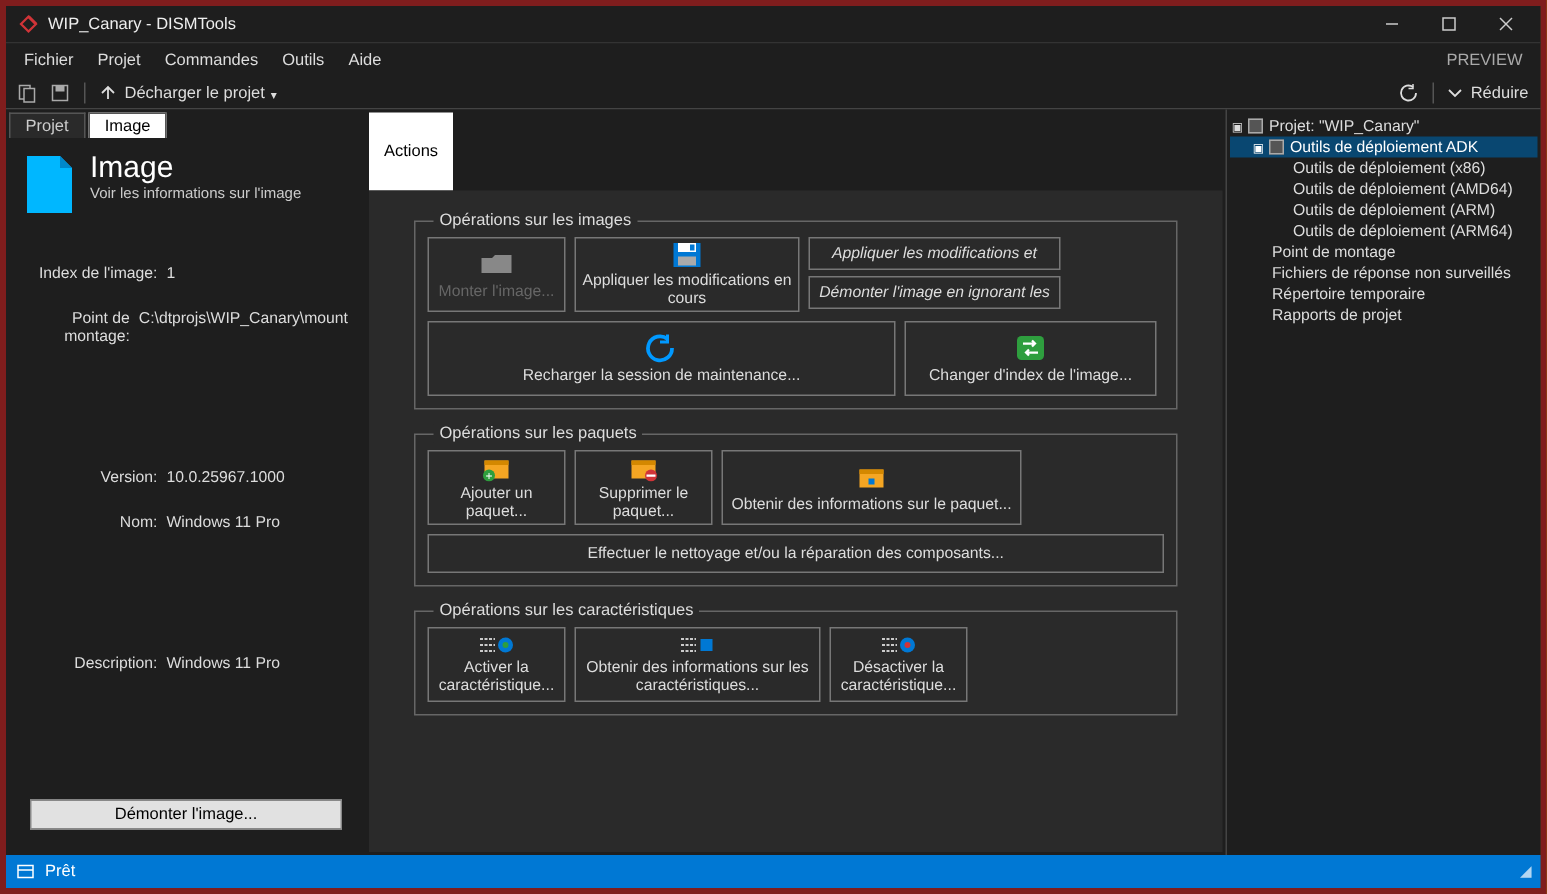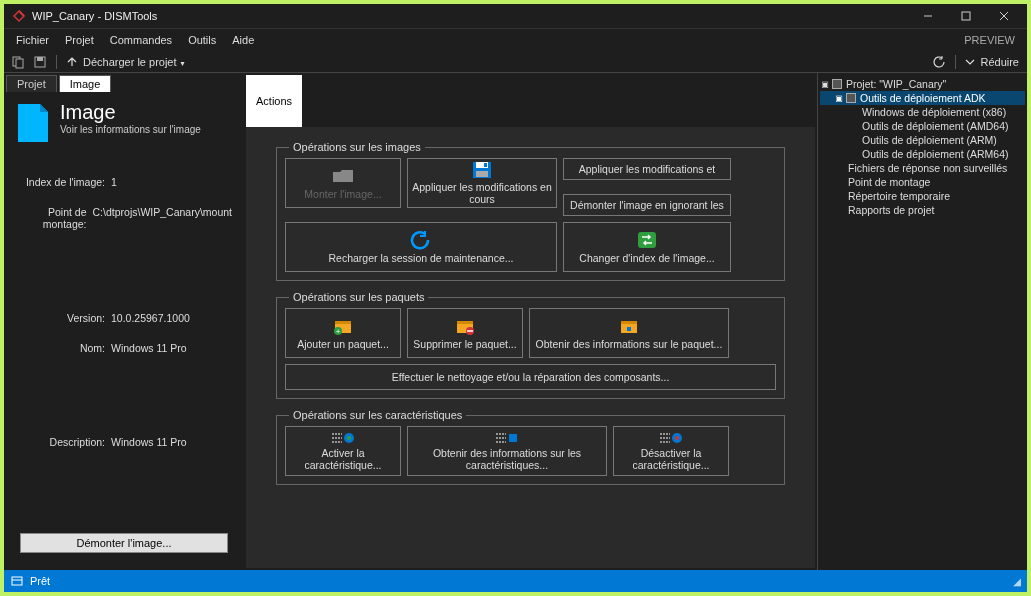--- a/index.html
+++ b/index.html
@@ -1,17 +1,17 @@
 <!DOCTYPE html>
 <html><head>
 <meta charset="utf-8">
 <style>
 * { box-sizing: border-box; margin: 0; padding: 0; font-family: "Segoe UI", Tahoma, sans-serif; }
 body { background: #ff6600; width: 1031px; height: 596px; overflow: hidden; }
-.outer-border { border: 4px solid #bef264; width: 1031px; height: 596px; background: #000000; position: relative; }
+.outer-border { border: 4px solid #7f1d1d; width: 1031px; height: 596px; background: #000000; position: relative; }
 .window { width: 100%; height: 100%; background: #1e1e1e; display: flex; flex-direction: column; color: #ccc; font-size: 11px; }
 
 
 .title-bar { height: 25px; background: #1e1e1e; display: flex; align-items: center; padding: 0 4px; border-bottom: 1px solid #333; }
 .title-bar .logo { width: 14px; height: 14px; margin: 0 6px 0 4px; }
 .title-bar .title-text { flex: 1; color: #eee; font-size: 11px; }
 .win-controls { display: flex; }
 .win-btn { width: 38px; height: 25px; display: flex; align-items: center; justify-content: center; color: #ccc; cursor: pointer; }
 
 
@@ -57,26 +57,26 @@
 
 .center-content { flex: 1; padding: 20px 30px; background: #2a2a2a; margin: 0 2px 2px 2px; overflow: auto; }
 .fieldset { border: 1px solid #666; padding: 8px; margin-bottom: 16px; }
 .fieldset-legend { font-size: 11px; color: #ddd; padding: 0 4px; margin-left: 4px; background: #2a2a2a; position: relative; top: -15px; display: inline-block; }
 .fieldset-inner { margin-top: -10px; }
 .action-grid { display: flex; flex-wrap: wrap; gap: 6px; }
 .action-btn { border: 1px solid #777; background: #2a2a2a; display: flex; flex-direction: column; align-items: center; justify-content: center; padding: 6px 4px; cursor: pointer; text-align: center; font-size: 10.5px; color: #ddd; }
 .action-btn .icon-box { height: 20px; display: flex; align-items: center; justify-content: center; margin-bottom: 2px; }
 .action-btn.disabled { color: #666; cursor: default; }
 .action-btn.wide-full { width: 100%; padding: 6px; }
-.w1 { width: 116px; height: 50px; }
+.w1 { width: 92px; height: 50px; }
 .w2 { width: 150px; height: 50px; }
 .w3 { width: 168px; height: 40px; }
 .wh { height: 50px; }
 
-.col-stack { display: flex; flex-direction: column; gap: 14px; width: 168px; }
+.col-stack { display: flex; flex-direction: column; gap: 4px; width: 168px; font-style: italic; }
 .col-stack .action-btn { width: 100%; height: 22px; padding: 2px; }
 .tree { padding: 4px 2px; font-size: 10.5px; color: #ddd; }
 .tree-item { padding: 1px 0; white-space: nowrap; display: flex; align-items: center; }
 .tree-toggle { width: 10px; display: inline-block; text-align: center; font-size: 8px; margin-right: 2px; }
 .file-icon { width: 10px; height: 10px; border: 1px solid #aaa; background: #555; display: inline-block; margin-right: 4px; }
 .tree-item.selected { background: #094771; color: #fff; }
 .indent1 { padding-left: 14px; }
 .indent2 { padding-left: 28px; }
 .indent3 { padding-left: 42px; }
 
@@ -258,21 +258,21 @@
               <div class="col-stack">
                 <div class="action-btn">
                       <span>Appliquer les modifications et</span>
                     </div>
                 <div class="action-btn">
                       <span>Démonter l'image en ignorant les</span>
                     </div>
               </div>
             </div>
             <div class="action-grid" style="margin-top:6px">
-              <div class="action-btn wh" style="width:272px">
+              <div class="action-btn wh" style="width:312px">
                 <span class="icon-box">
                       <svg width="22" height="20">
                         <path d="M18 10 A8 8 0 1 1 15 4" fill="none" stroke="#0099ff" stroke-width="2.5"></path>
                         <path d="M15 1 L15 6 L10 6" fill="none" stroke="#0099ff" stroke-width="2"></path>
                       </svg>
                     </span>
                 <span>Recharger la session de maintenance...</span>
               </div>
               <div class="action-btn w3 wh">
                 <span class="icon-box">
@@ -341,21 +341,21 @@
                       <svg width="24" height="14">
                         <line x1="1" y1="3" x2="11" y2="3" stroke="#fff" stroke-dasharray="2 1"></line>
                         <line x1="1" y1="7" x2="11" y2="7" stroke="#fff" stroke-dasharray="2 1"></line>
                         <line x1="1" y1="11" x2="11" y2="11" stroke="#fff" stroke-dasharray="2 1"></line>
                         <circle cx="18" cy="7" r="5" fill="#0078d4"></circle>
                         <circle cx="18" cy="7" r="2" fill="#2e9e3e"></circle>
                       </svg>
                     </span>
                 <span>Activer la caractéristique...</span>
               </div>
-              <div class="action-btn" style="width:200px;height:50px">
+              <div class="action-btn" style="width:164px;height:50px">
                 <span class="icon-box">
                       <svg width="24" height="14">
                         <line x1="1" y1="3" x2="11" y2="3" stroke="#fff" stroke-dasharray="2 1"></line>
                         <line x1="1" y1="7" x2="11" y2="7" stroke="#fff" stroke-dasharray="2 1"></line>
                         <line x1="1" y1="11" x2="11" y2="11" stroke="#fff" stroke-dasharray="2 1"></line>
                         <rect x="14" y="3" width="8" height="8" fill="#0078d4"></rect>
                       </svg>
                     </span>
                 <span>Obtenir des informations sur les caractéristiques...</span>
               </div>
@@ -384,36 +384,36 @@
               <span class="tree-toggle">▣</span>
               <span class="file-icon"></span>
               <span>Projet: "WIP_Canary"</span>
             </div>
         <div class="tree-item indent1 selected">
               <span class="tree-toggle">▣</span>
               <span class="file-icon"></span>
               <span>Outils de déploiement ADK</span>
             </div>
         <div class="tree-item indent3">
-              <span>Windows de déploiement (x86)</span>
+              <span>Outils de déploiement (x86)</span>
             </div>
         <div class="tree-item indent3">
               <span>Outils de déploiement (AMD64)</span>
             </div>
         <div class="tree-item indent3">
               <span>Outils de déploiement (ARM)</span>
             </div>
         <div class="tree-item indent3">
               <span>Outils de déploiement (ARM64)</span>
             </div>
         <div class="tree-item indent2">
+              <span>Point de montage</span>
+            </div>
+        <div class="tree-item indent2">
               <span>Fichiers de réponse non surveillés</span>
-            </div>
-        <div class="tree-item indent2">
-              <span>Point de montage</span>
             </div>
         <div class="tree-item indent2">
               <span>Répertoire temporaire</span>
             </div>
         <div class="tree-item indent2">
               <span>Rapports de projet</span>
             </div>
       </div>
     </div>
 

